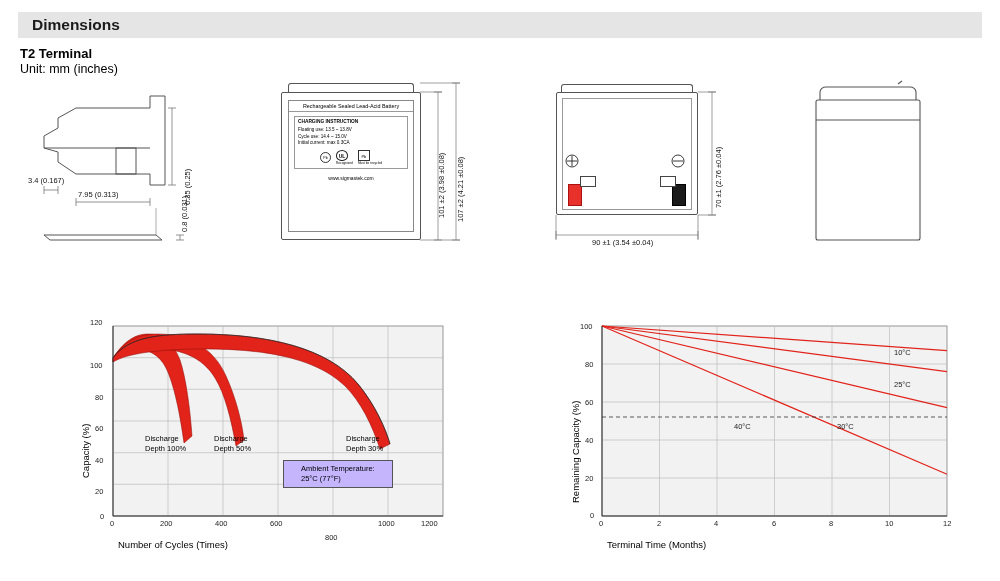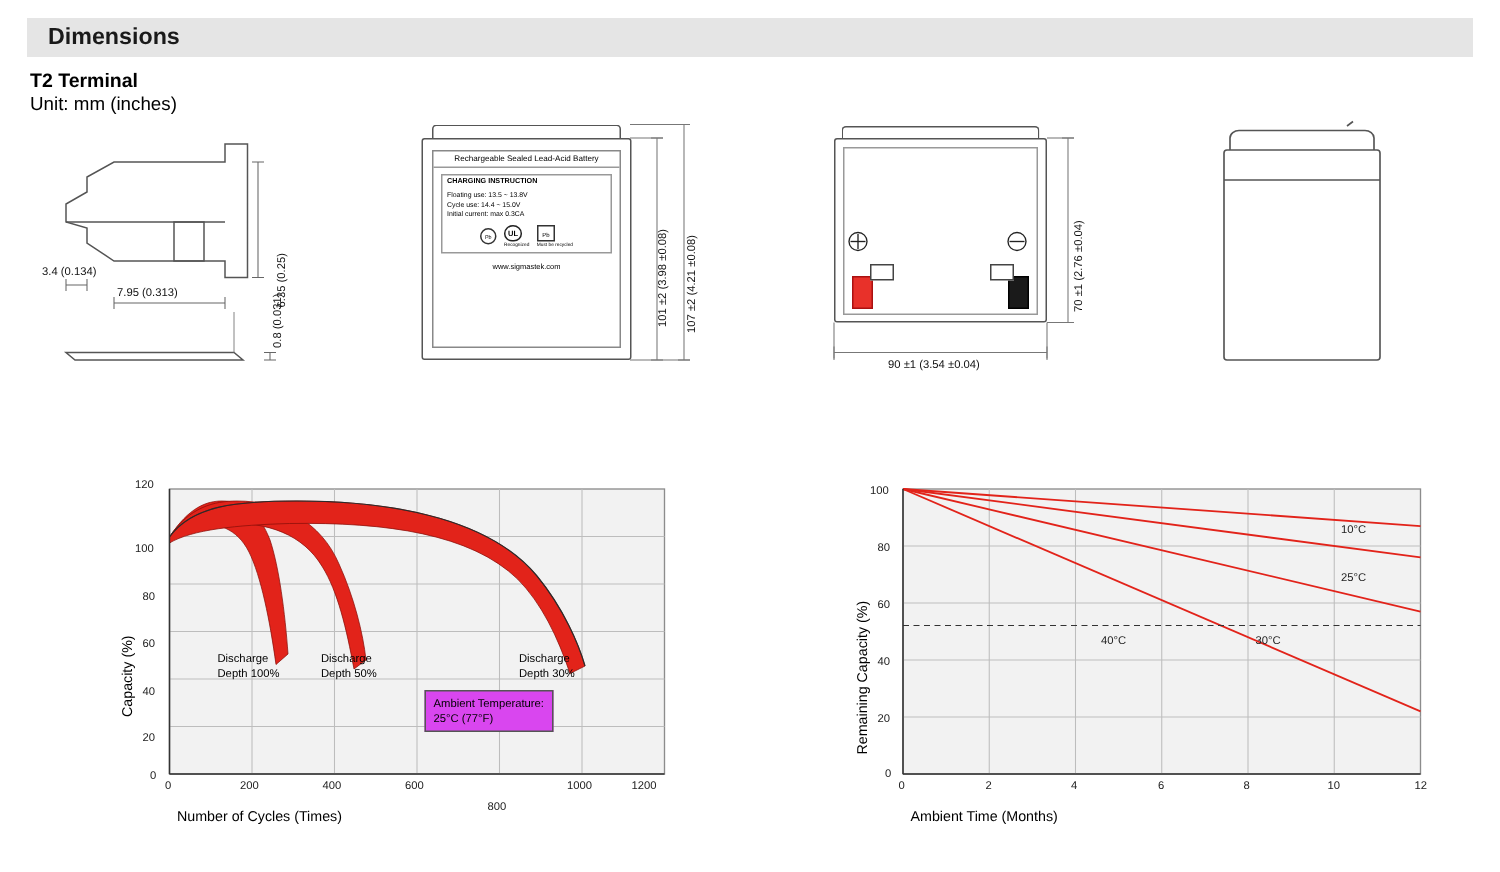--- a/index.html
+++ b/index.html
@@ -113,21 +113,21 @@
   .chart-wrap { position: absolute; }
   .chart-title-y {
     position: absolute; font-size: 9.5px;
     transform-origin: 0 0; transform: rotate(-90deg); white-space: nowrap;
   }
   .chart-title-x { position: absolute; font-size: 9.5px; white-space: nowrap; }
   .tick { position: absolute; font-size: 7.5px; color: #222; white-space: nowrap; }
   .note-box { position: absolute; font-size: 7.5px; line-height: 1.35; }
   .note-bordered {
     position: absolute; font-size: 7.5px; line-height: 1.35;
-    border: 0.8px solid #555; padding: 3px 5px; background: #d946ef;
+    border: 0.8px solid #555; padding: 3px 17px; background: #c4b5fd;
   }
   svg { display: block; }
 </style>
 </head>
 <body>
 
 <div class="page">
 
   <div class="section-bar" id="dimensions-bar">
     <span>Dimensions</span>
@@ -160,21 +160,21 @@
       <line x1="28" y1="96" x2="28" y2="104"></line>
       <line x1="46" y1="112" x2="120" y2="112"></line>
       <line x1="46" y1="108" x2="46" y2="116"></line>
       <line x1="120" y1="108" x2="120" y2="116"></line>
       <line x1="150" y1="145" x2="150" y2="150"></line>
       <line x1="146" y1="145" x2="154" y2="145"></line>
       <line x1="146" y1="150" x2="154" y2="150"></line>
     </g>
   </svg>
   <div class="lbl-v" style="left:183px; top:205px;">6.35 (0.25)</div>
-  <div class="lbl" style="left:28px; top:176px;">3.4 (0.134)</div>
+  <div class="lbl" style="left:28px; top:176px;">3.4 (0.167)</div>
   <div class="lbl" style="left:78px; top:190px;">7.95 (0.313)</div>
   <div class="lbl-v" style="left:180px; top:232px;">0.8 (0.031)</div>
 
   <div class="bat-top-cap" style="left:288px; top:83px; width:126px; height:10px;"></div>
   <div class="bat-body" style="left:281px; top:92px; width:140px; height:148px;"></div>
 
   <div class="label-box" style="left:288px; top:100px; width:126px; height:132px;">
     <div class="label-sub">Rechargeable Sealed Lead-Acid Battery</div>
 
     <div class="charge-box">
@@ -368,21 +368,21 @@
 
     <div class="tick" style="left:87px; top:201px;">0</div>
     <div class="tick" style="left:145px; top:201px;">2</div>
     <div class="tick" style="left:202px; top:201px;">4</div>
     <div class="tick" style="left:260px; top:201px;">6</div>
     <div class="tick" style="left:317px; top:201px;">8</div>
     <div class="tick" style="left:373px; top:201px;">10</div>
     <div class="tick" style="left:431px; top:201px;">12</div>
 
     <div class="chart-title-y" style="left:58px; top:185px;">Remaining Capacity (%)</div>
-    <div class="chart-title-x" style="left:95px; top:221px;">Ambient Time (Months)</div>
+    <div class="chart-title-x" style="left:95px; top:221px;">Terminal Time (Months)</div>
 
     <div class="tick" style="left:382px; top:30px;">10°C</div>
     <div class="tick" style="left:382px; top:62px;">25°C</div>
     <div class="tick" style="left:325px; top:104px;">30°C</div>
     <div class="tick" style="left:222px; top:104px;">40°C</div>
   </div>
 
 </div>
 
 </body></html>

